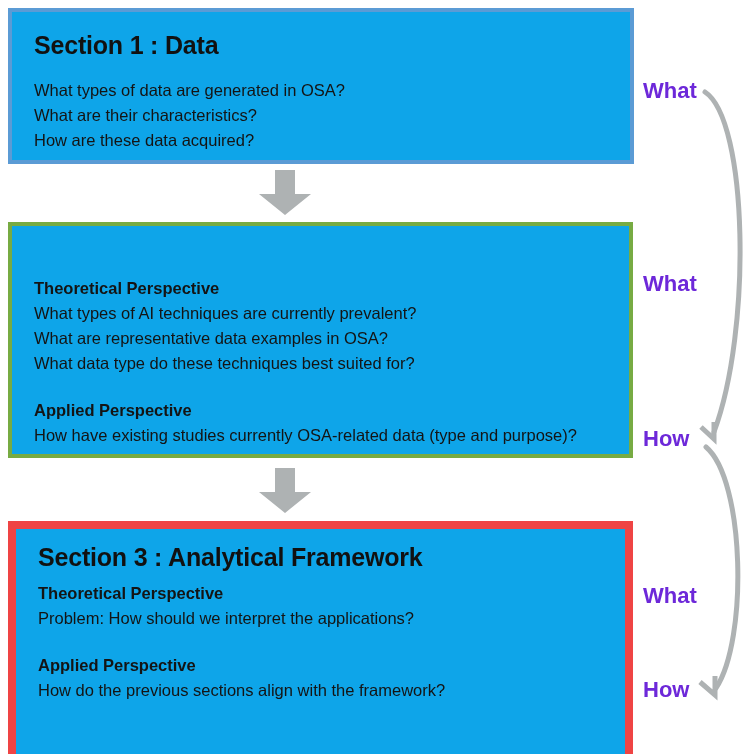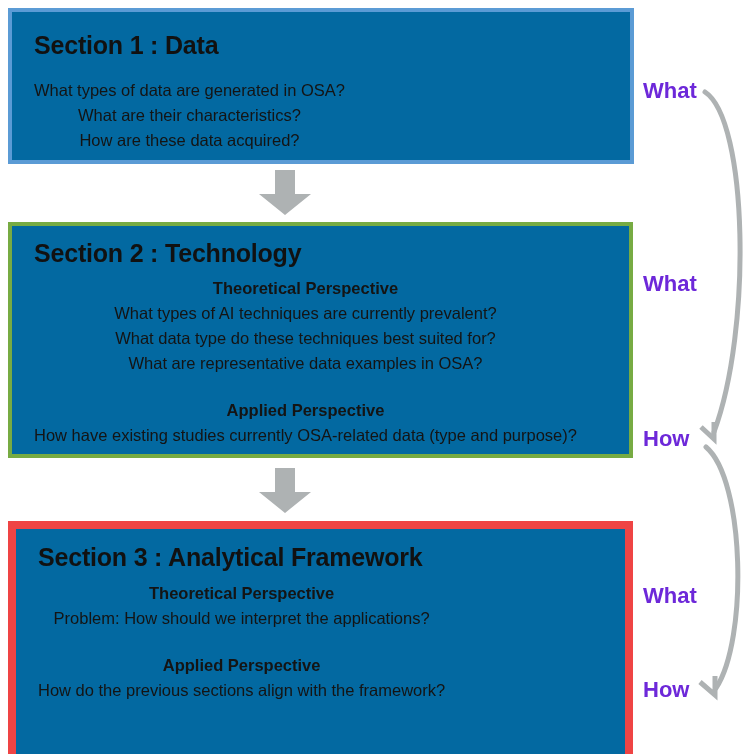--- a/index.html
+++ b/index.html
@@ -20,22 +20,21 @@
     position: absolute;
     left: 0; top: 0;
     width: 750px;
     height: 754px;
   }
 
   
   .section-box {
     position: absolute;
     box-sizing: border-box;
-    background: #0369a1;
-    text-align: center;
+    background: #0ea5e9;
   }
   .sec1 {
     left: 8px;  top: 8px;
     width: 626px; height: 156px;
     border: 4px solid #5B9BD5;
   }
   .sec2 {
     left: 8px;  top: 222px;
     width: 625px; height: 236px;
     border: 4px solid #77AB43;
@@ -121,26 +120,25 @@
     </div>
   </div>
 
   <div class="block-arrow a1">
     <svg width="56" height="46" viewBox="0 0 56 46" xmlns="http://www.w3.org/2000/svg">
       <polygon points="18,0 38,0 38,24 54,24 28,45 2,24 18,24" fill="#AEB2B3"></polygon>
     </svg>
   </div>
 
   <div class="section-box sec2">
-    <div class="sec-title">Section 2 : Technology</div>
     <div class="sec-body">
       <div class="persp-head">Theoretical Perspective</div>
       <div>What types of AI techniques are currently prevalent?</div>
+      <div>What are representative data examples in OSA?</div>
       <div>What data type do these techniques best suited for?</div>
-      <div>What are representative data examples in OSA?</div>
       <div class="group-gap"></div>
       <div class="persp-head">Applied Perspective</div>
       <div>How have existing studies currently OSA-related data (type and purpose)?</div>
     </div>
   </div>
 
   <div class="block-arrow a2">
     <svg width="56" height="46" viewBox="0 0 56 46" xmlns="http://www.w3.org/2000/svg">
       <polygon points="18,0 38,0 38,24 54,24 28,45 2,24 18,24" fill="#AEB2B3"></polygon>
     </svg>

